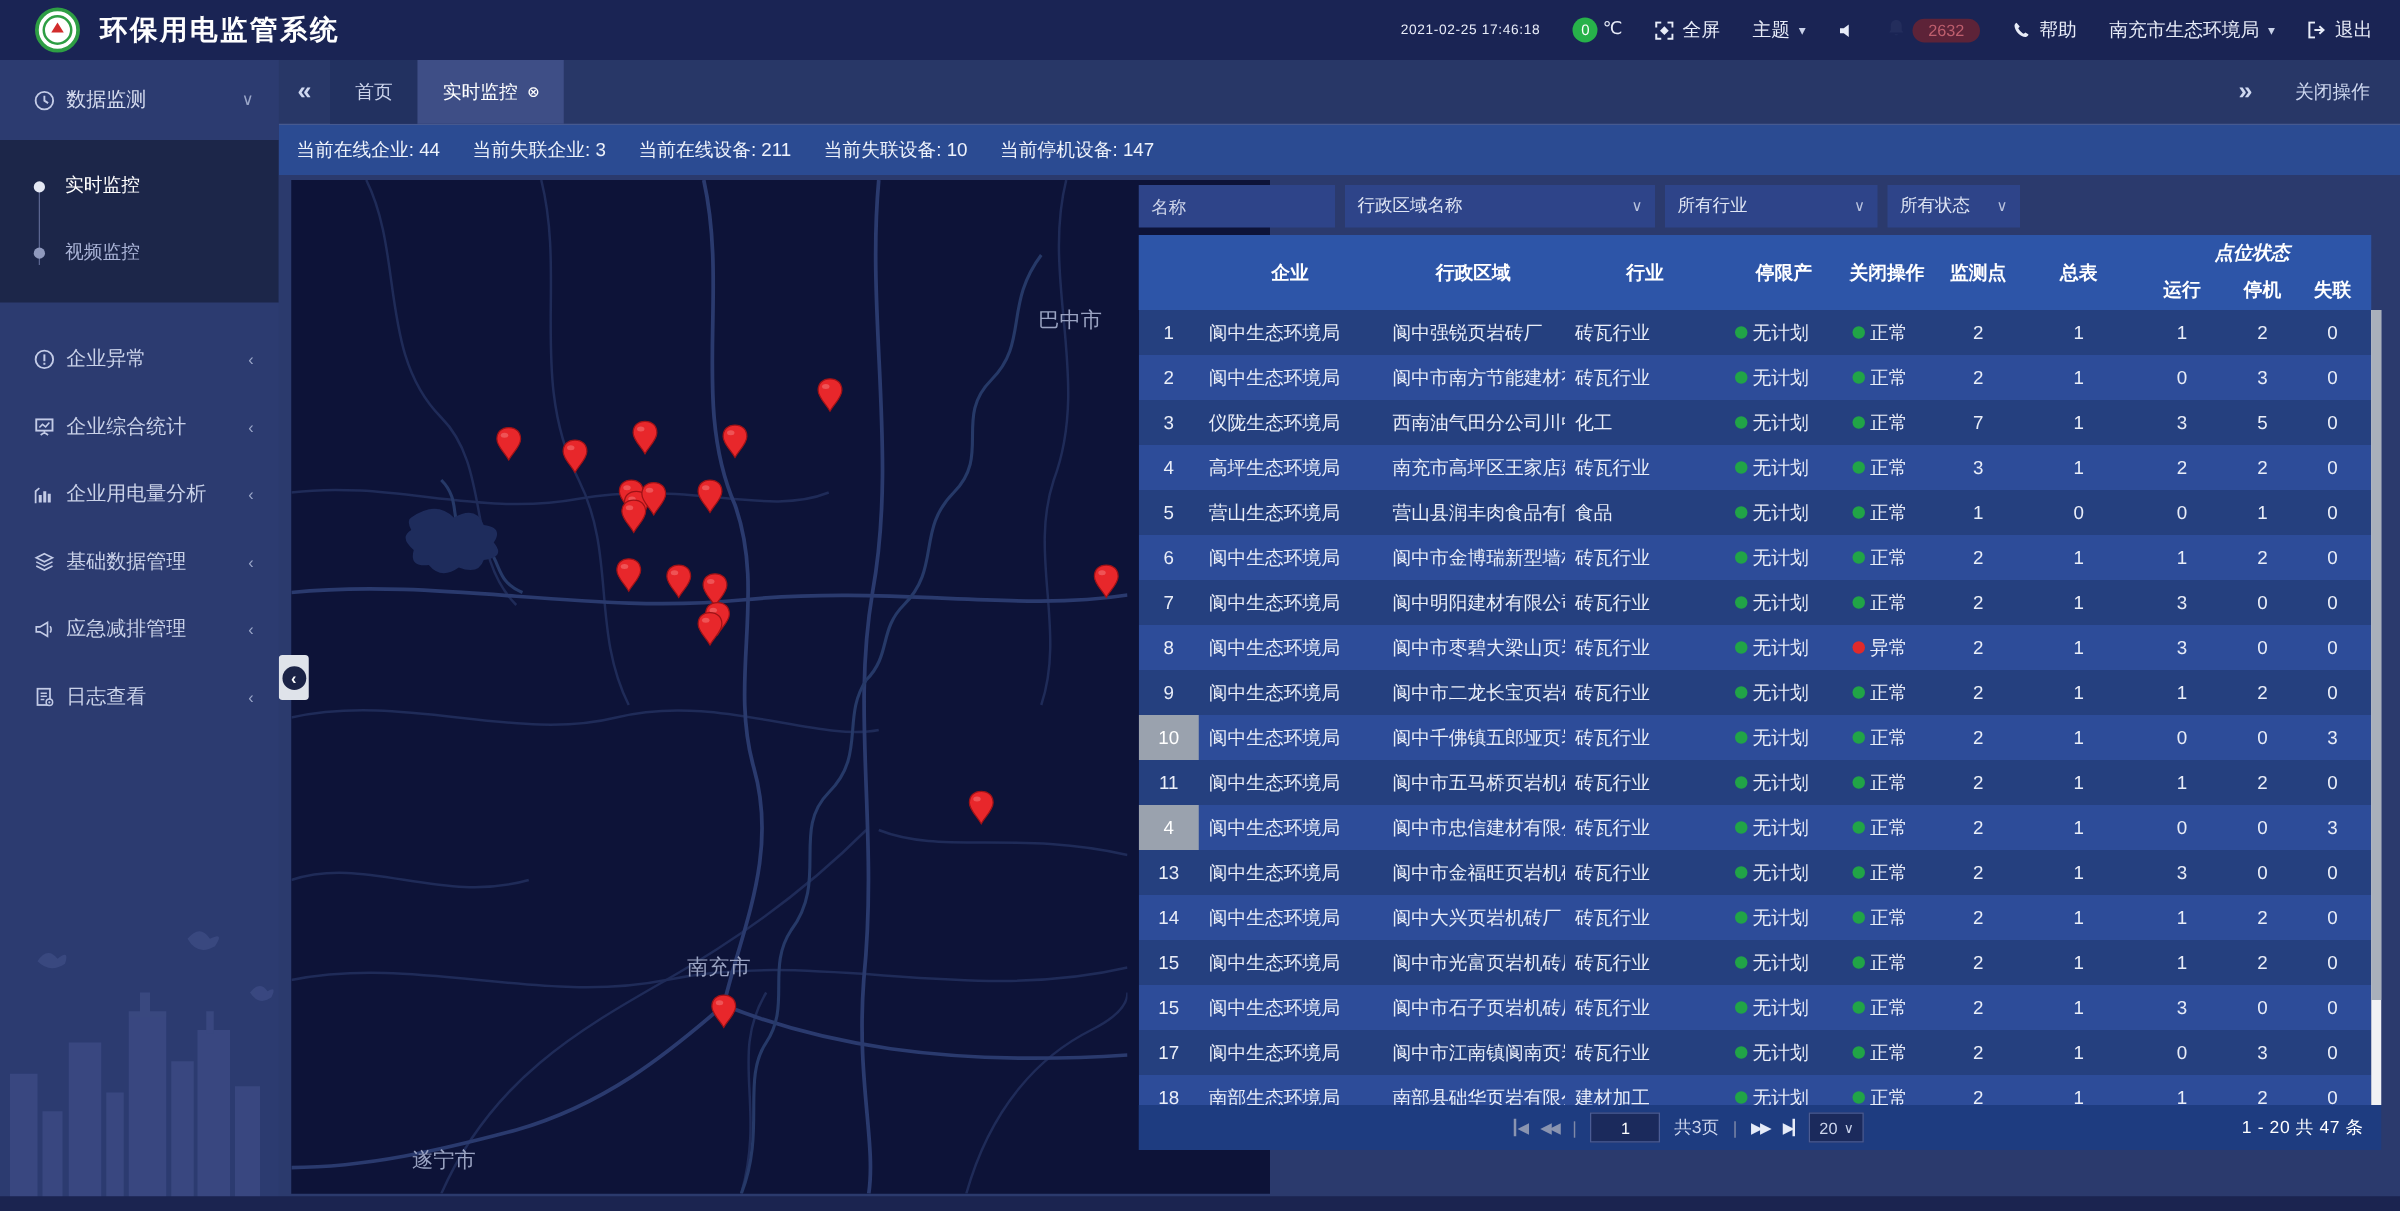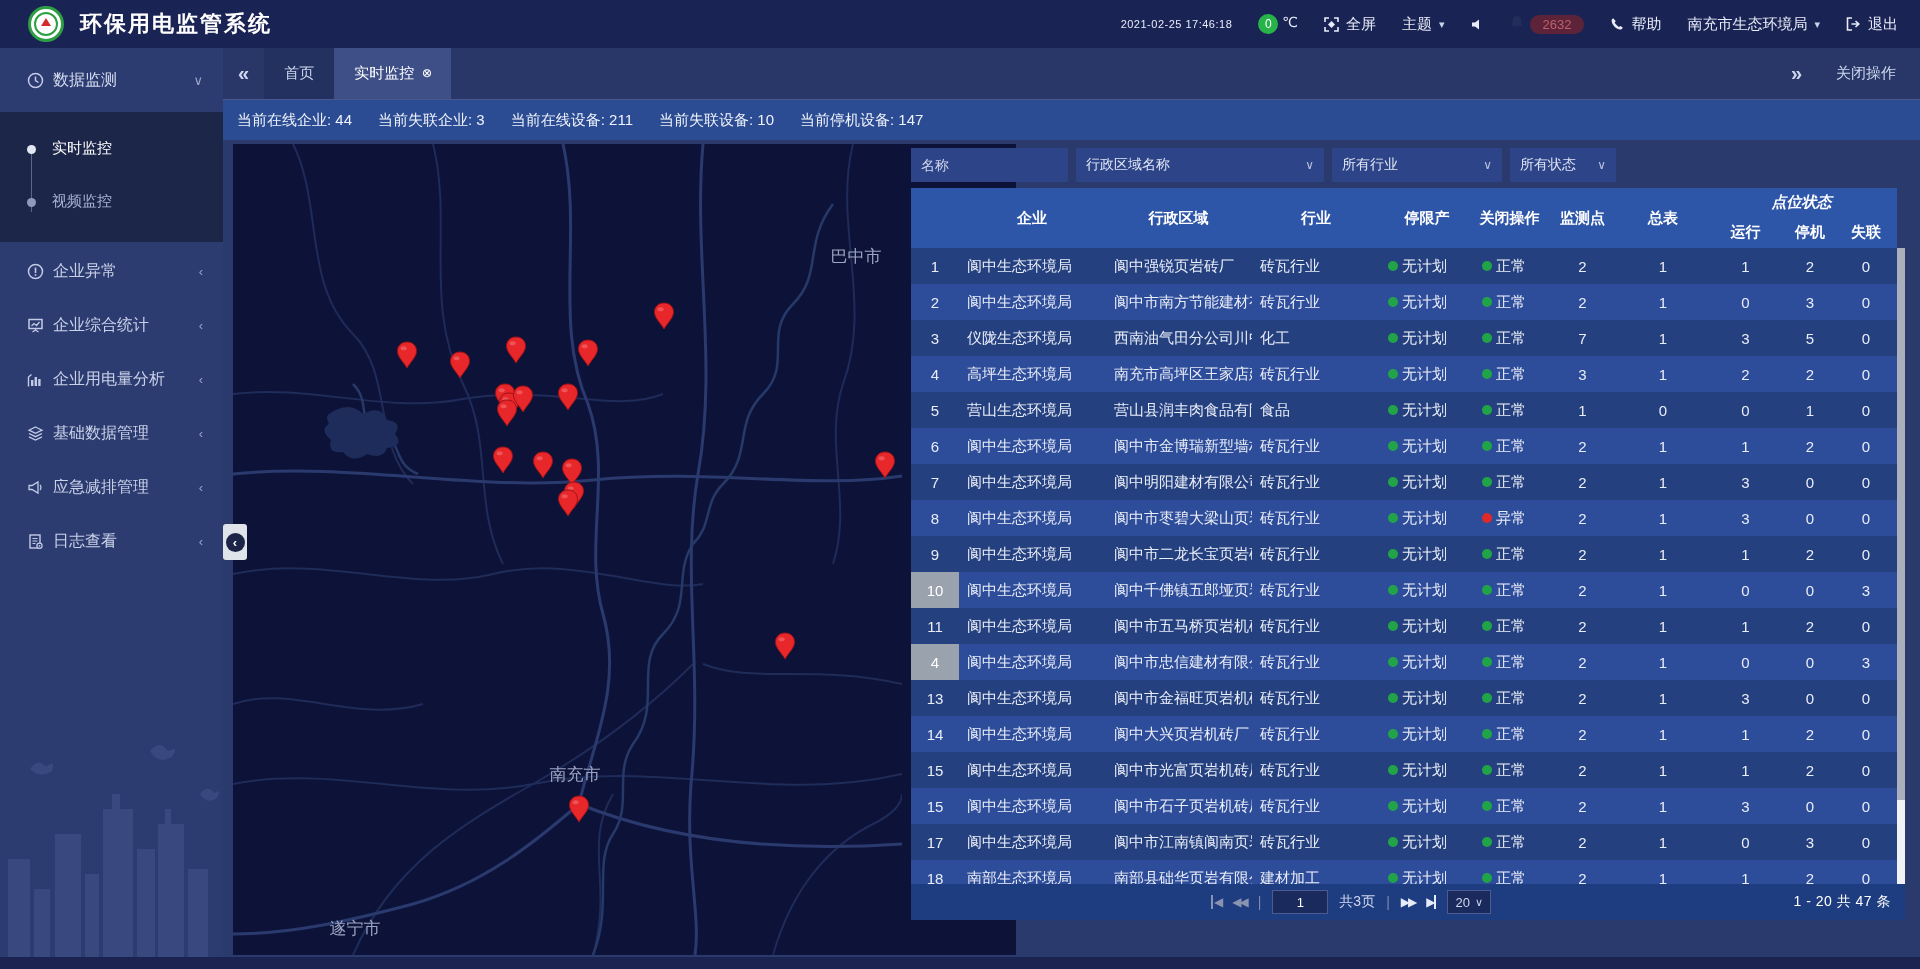--- a/index.html
+++ b/index.html
@@ -29,21 +29,21 @@
   .menu-head { height:64px; display:flex; align-items:center; padding-left:27px; color:#d7ddf0; font-size:16px; cursor:pointer; }
   .menu-head .mi-icon, .menu-item .mi-icon { width:17px; height:17px; margin-right:9px; flex:0 0 auto; }
   .menu-chevron { margin-left:auto; margin-right:20px; color:#9aa6c8; font-size:13px; }
   .submenu { position:relative; background:#1c2649; padding:10px 0 14px 0; }
   .submenu::before { content:""; position:absolute; left:31px; top:36px; bottom:30px; width:1px; background:#5a6590; }
   .submenu-item { position:relative; height:53px; display:flex; align-items:center; padding-left:52px; font-size:15px; color:#a9b3d6; cursor:pointer; }
   .submenu-item .dot { position:absolute; left:27px; top:50%; margin-top:-4px; width:9px; height:9px; border-radius:50%; background:#8f99bd; }
   .submenu-item.active { color:#ffffff; }
   .submenu-item.active .dot { background:#e4e8f4; }
   .menu-item { height:54px; display:flex; align-items:center; padding-left:27px; color:#c9d1e8; font-size:16px; cursor:pointer; }
-  .menu-list { padding-top:2px; }
+  .menu-list { padding-top:18px; }
   .skyline { position:absolute; left:0; bottom:0; width:223px; height:230px; opacity:.5; }
 
   
   .tabbar { position:absolute; left:223px; top:48px; width:1697px; height:52px; background:#283767; display:flex; align-items:stretch; border-bottom:1px solid #46598f; z-index:10; }
   .tab-arrow { display:flex; align-items:center; padding:0 15px; color:#cfd8f0; font-size:20px; font-weight:bold; cursor:pointer; }
   .tab { display:flex; align-items:center; gap:8px; padding:0 20px; font-size:15px; color:#ccd4ec; cursor:pointer;font-family:Liberation Mono, monospace; }
   .tab.home { background:#223160; }
   .tab.active { background:#3e4e86; color:#fff; }
   .tab-close { font-size:15px; }
   .tabbar-right { margin-left:auto; display:flex; align-items:center; gap:34px; padding-right:24px; color:#cfd8f0; font-size:15px; }

